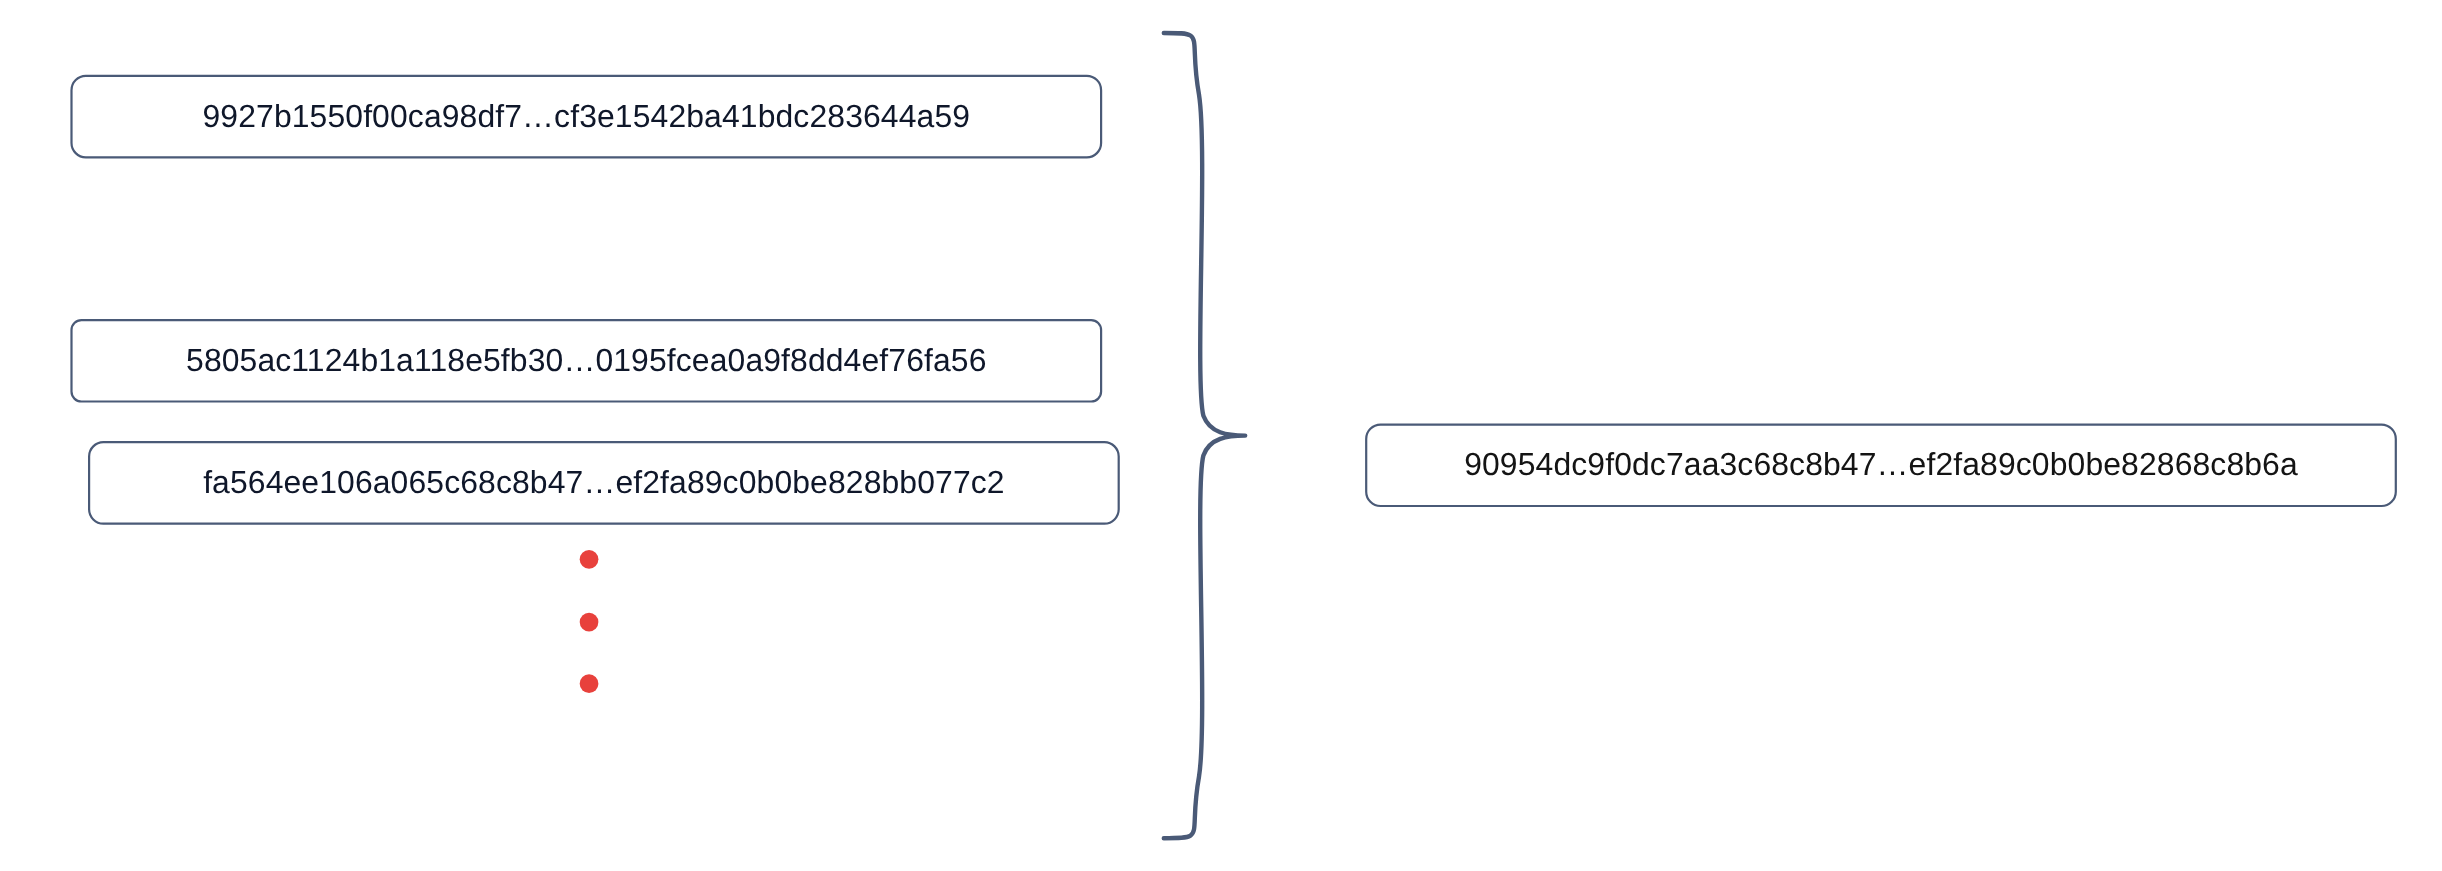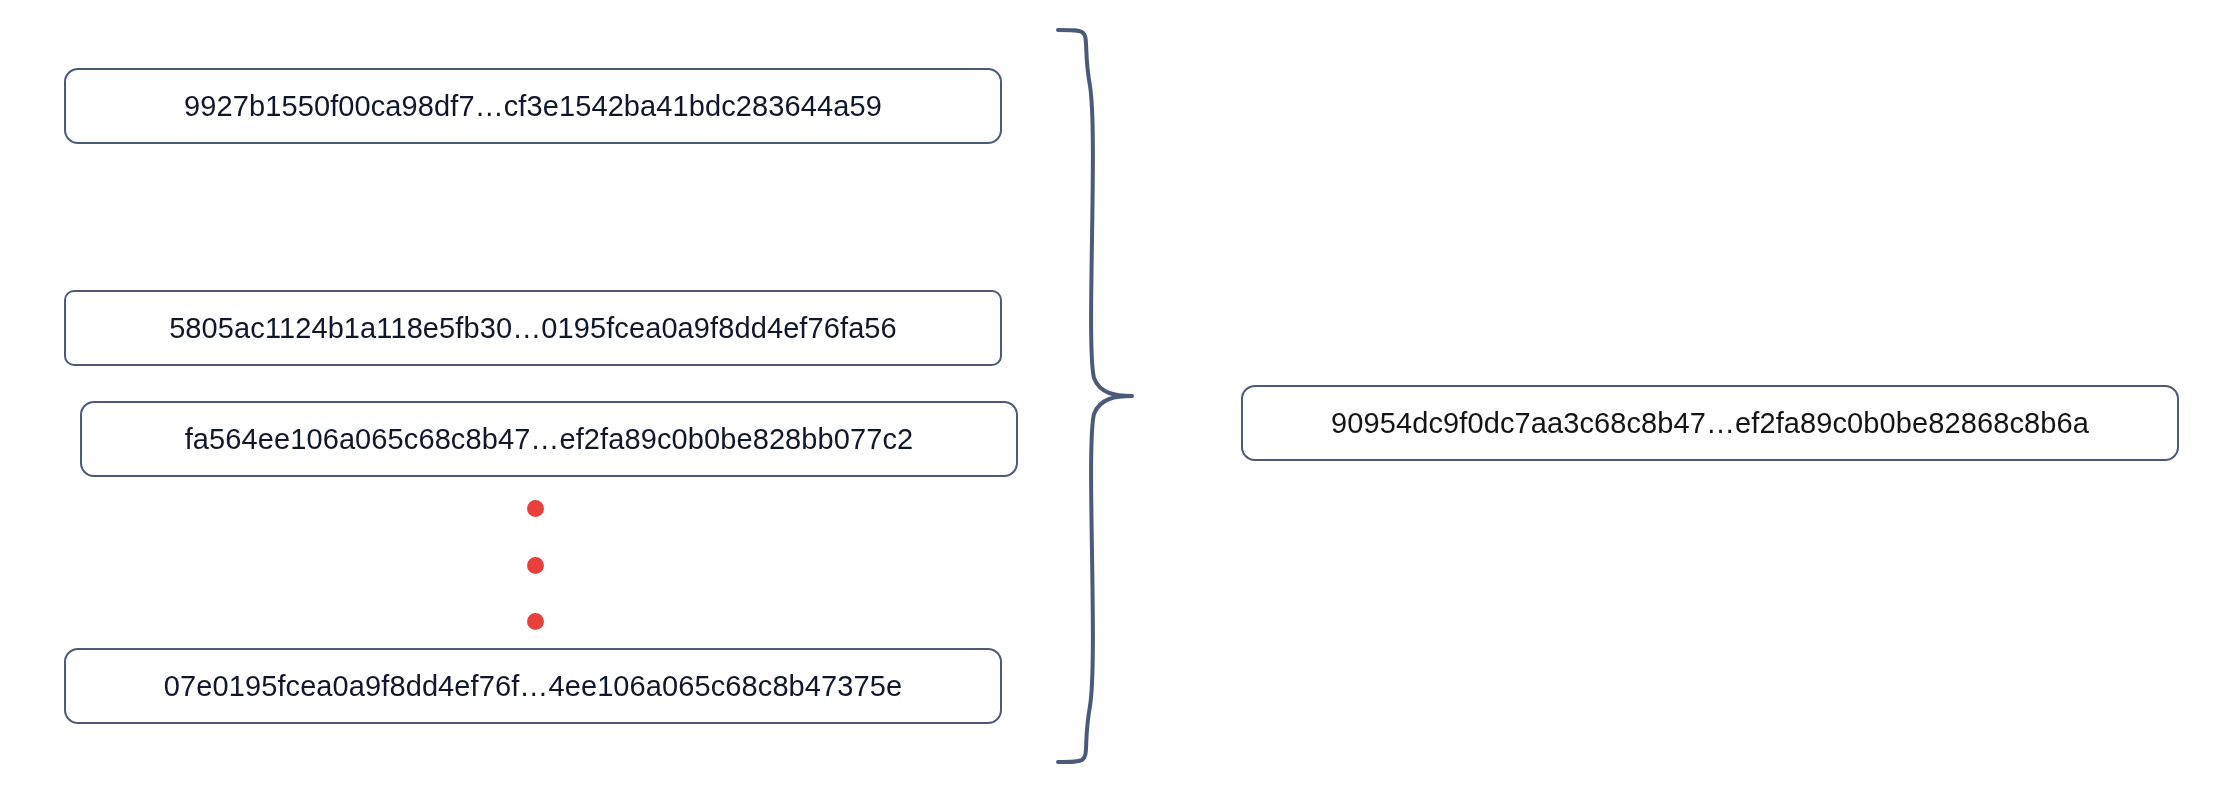--- a/index.html
+++ b/index.html
@@ -109,23 +109,20 @@
   <div class="hash-box in-4">
     <span>fa564ee106a065c68c8b47…ef2fa89c0b0be828bb077c2</span>
   </div>
 
   <div id="ellipsis">
     <span class="dot"></span>
     <span class="dot"></span>
     <span class="dot"></span>
   </div>
 
-  <div class="hash-box in-5">
-    <span>07e0195fcea0a9f8dd4ef76f…4ee106a065c68c8b47375e</span>
-  </div>
 
   <svg id="brace" viewBox="0 0 110 740" preserveAspectRatio="none">
     <path d="M 8 4
              C 48 4, 30 4, 40 60
              C 48 110, 36 320, 44 352
              C 50 368, 66 370, 82 370
              C 66 370, 50 372, 44 388
              C 36 420, 48 630, 40 680
              C 30 736, 48 736, 8 736" fill="none" stroke="#4a5a77" stroke-width="4" stroke-linecap="round" stroke-linejoin="round"></path>
   </svg>

